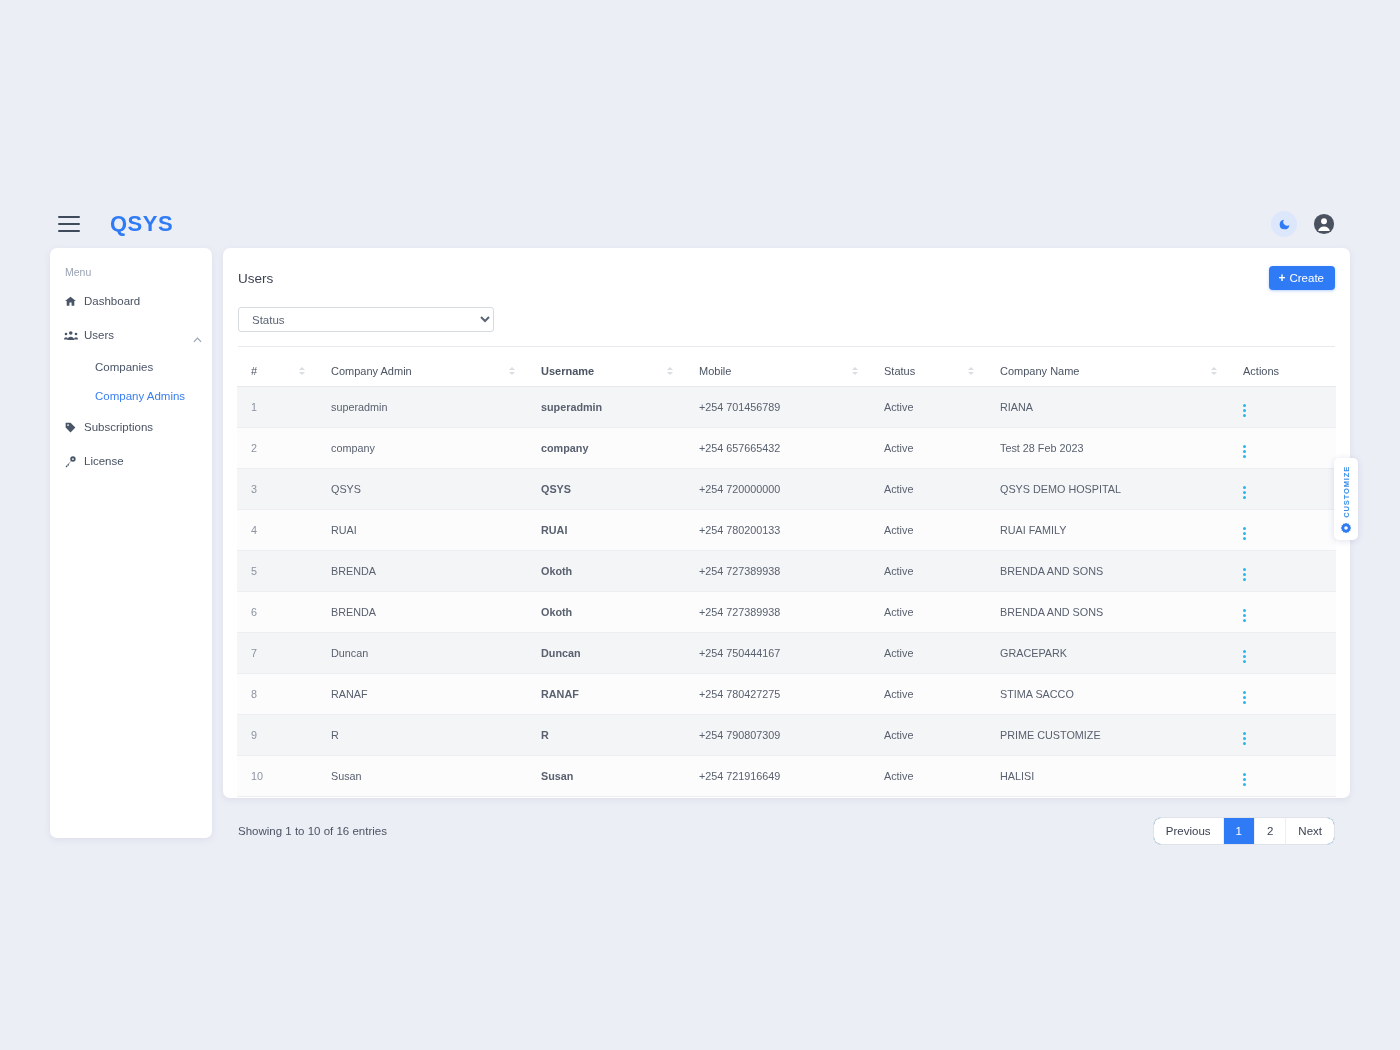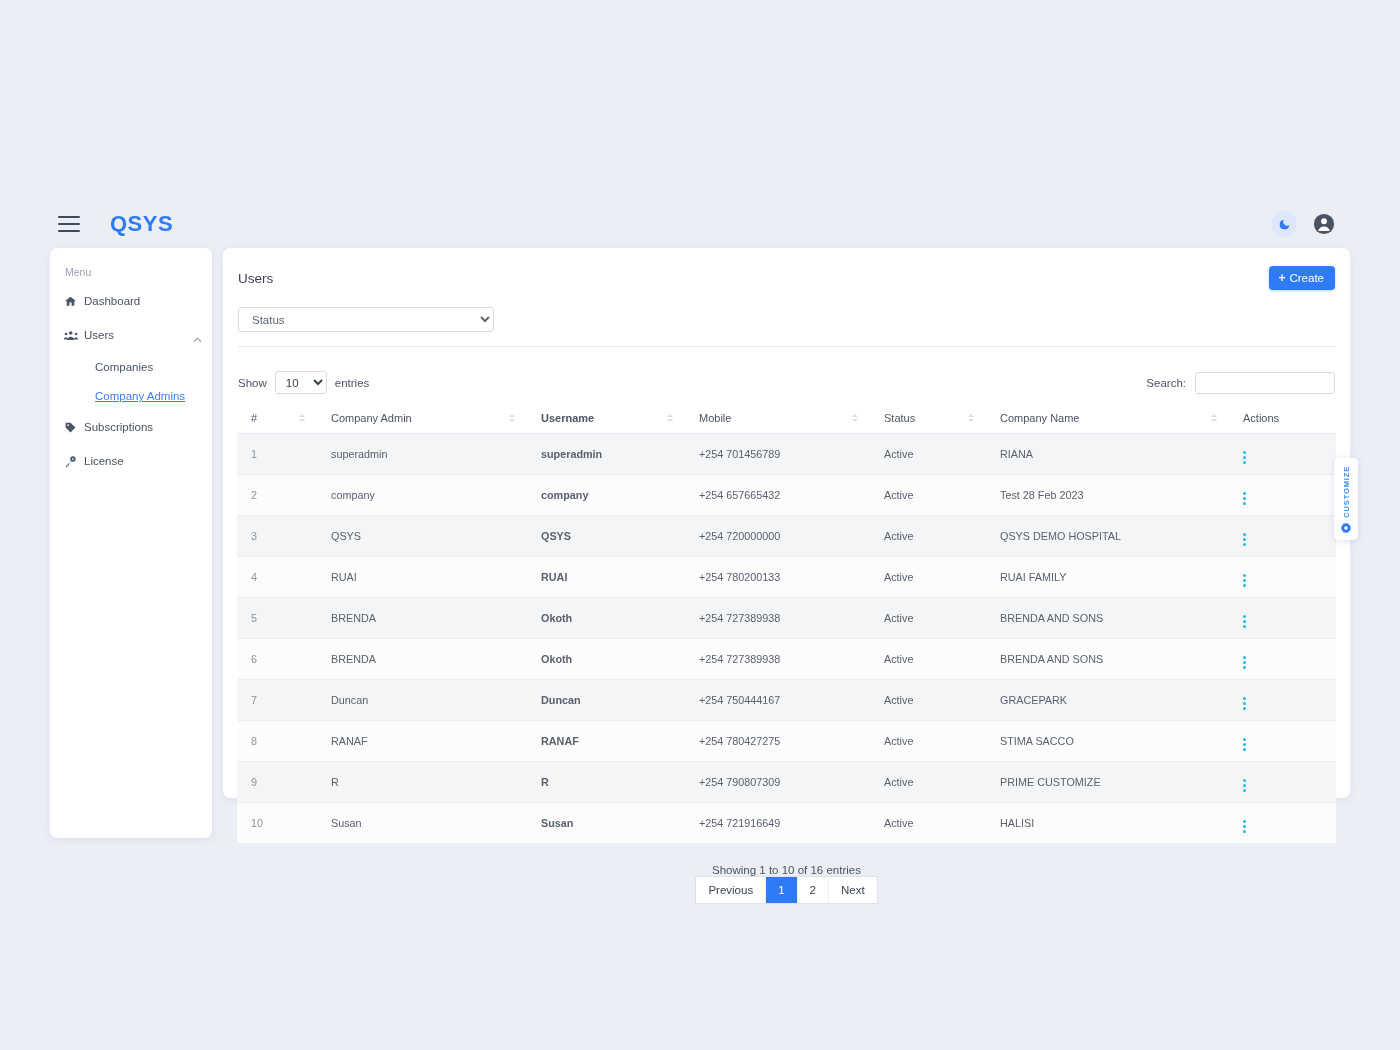--- a/index.html
+++ b/index.html
@@ -76,21 +76,21 @@
   .nav-caret {
     position: absolute; right: 10px; top: 5px;
     color: #98a2b3;
   }
   .sub-item {
     padding-left: 45px; height: 18px;
     display: flex; align-items: center;
     margin-bottom: 11px; cursor: pointer;
   }
   .sub-text { font-size: 11.5px; color: #4a5568; }
-  .sub-text.active { color: #3b7ef0; text-decoration: underline; }
+  .sub-text.active { color: #3b7ef0; }
 
   
   .content {
     position: absolute; left: 190px; top: 52px;
     width: 1127px; height: 550px;
     background: #ffffff;
     border-radius: 7px;
     box-shadow: 0 2px 7px rgba(90,100,130,0.10);
     padding: 18px 14px 0 14px;
   }
@@ -193,25 +193,25 @@
   .col-admin { width: 210px; }
   .col-user  { width: 158px; font-weight: bold; }
   .col-mob   { width: 185px; }
   .col-stat  { width: 116px; }
   .col-comp  { width: 243px; }
   .col-act   { width: auto; }
 
   
   .table-footer {
     display: flex; align-items: center; justify-content: space-between;
-    margin-top: 20px; padding: 0 1px; flex-direction: column;
+    margin-top: 20px; padding: 0 1px;
   }
   .showing-text { font-size: 11.5px; color: #4b5463; }
   .pager {
-    display: flex; border: 1px solid #dfe2e8; border-radius: 0;
+    display: flex; border: 1px solid #dfe2e8; border-radius: 8px;
     overflow: hidden; background: #0369a1;
   }
   .pager button {
     border: none; background: #fff;
     font-size: 11.5px; color: #3b4251;
     padding: 7px 12px; cursor: pointer;
     font-family: "Liberation Sans", sans-serif;
     border-right: 1px solid #eceef2;
   }
   .pager button:last-child { border-right: none; }
@@ -336,33 +336,20 @@
       </button>
     </div>
 
     <div class="filter-row">
       <select class="status-select">
         <option>Status</option>
       </select>
     </div>
     <div class="divider"></div>
 
-    <div class="table-controls">
-      <div class="show-entries">
-        <span>Show</span>
-        <select class="entries-select">
-          <option>10</option>
-        </select>
-        <span>entries</span>
-      </div>
-      <div class="search-wrap">
-        <label>Search:</label>
-        <input class="search-input" type="text" placeholder="" style="">
-      </div>
-    </div>
 
     <table>
       <thead>
         <tr>
           <th class="col-idx">
             <span>#</span>
             <span class="sorter">
                 <i class="up"></i>
                 <i class="dn"></i>
               </span>

